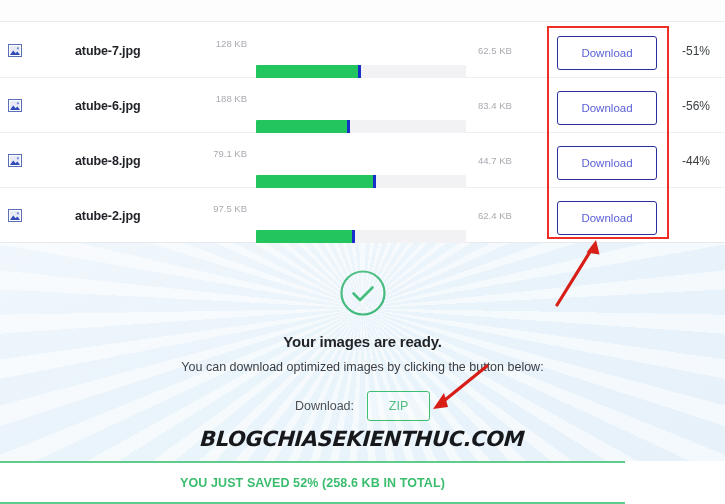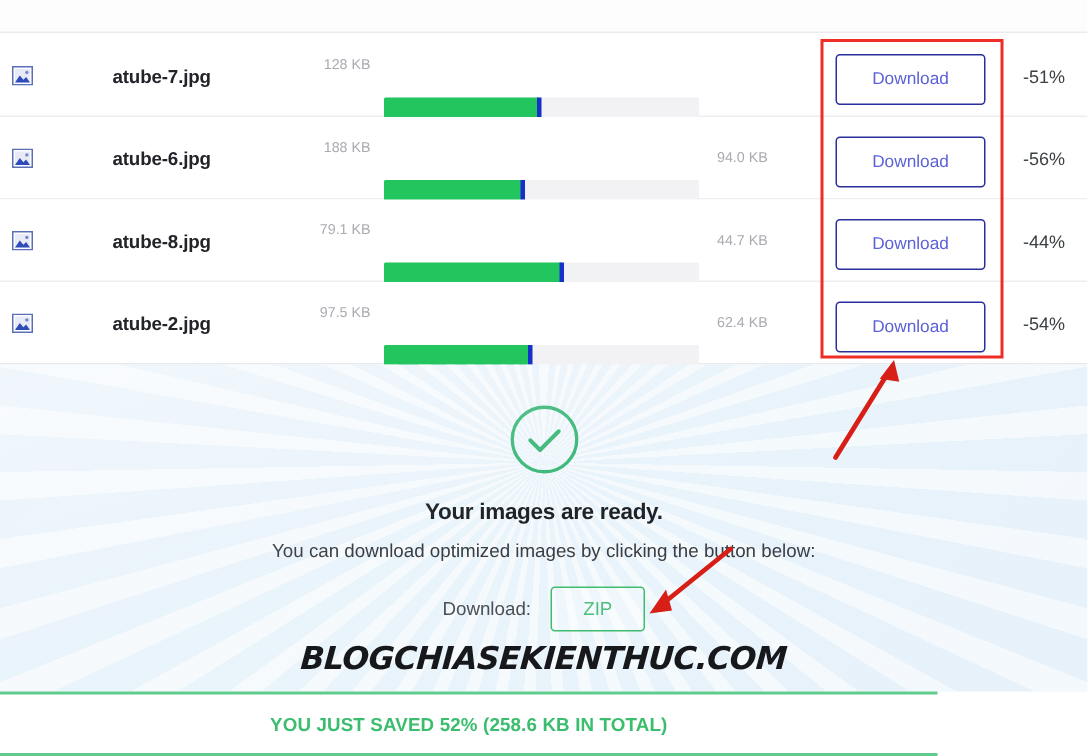--- a/index.html
+++ b/index.html
@@ -304,40 +304,41 @@
           <path d="M2 11 L5.2 6.4 L7.6 9.2 L9.4 7.4 L12 11 Z" fill="#2f4bb8"></path>
           <circle cx="9.9" cy="4.3" r="1.1" fill="#6f86d6"></circle>
         </svg>
         <span class="file-name">atube-7.jpg</span>
       </div>
       <div class="size-before">128 KB</div>
       <div class="bar-track">
         <div class="bar-fill" style="width:49%"></div>
         <div class="bar-marker" style="left:calc(49% - 1px)"></div>
       </div>
+      <div class="size-after">62.5 KB</div>
       <button class="dl-btn">Download</button>
       <div class="pct">-51%</div>
     </div>
 
     <div class="file-row">
       <div class="file-name-cell">
         <svg class="img-icon" viewBox="0 0 14 13">
           <rect x="0.5" y="0.5" width="13" height="12" fill="#ffffff" stroke="#5a6fb5" stroke-width="1"></rect>
           <rect x="2" y="2" width="10" height="9" fill="#e8eaf6"></rect>
           <path d="M2 11 L5.2 6.4 L7.6 9.2 L9.4 7.4 L12 11 Z" fill="#2f4bb8"></path>
           <circle cx="9.9" cy="4.3" r="1.1" fill="#6f86d6"></circle>
         </svg>
         <span class="file-name">atube-6.jpg</span>
       </div>
       <div class="size-before">188 KB</div>
       <div class="bar-track">
         <div class="bar-fill" style="width:44%"></div>
         <div class="bar-marker" style="left:calc(44% - 1px)"></div>
       </div>
-      <div class="size-after">94.0 KB</div>
+      <div class="size-after">83.4 KB</div>
       <button class="dl-btn">Download</button>
       <div class="pct">-56%</div>
     </div>
 
     <div class="file-row">
       <div class="file-name-cell">
         <svg class="img-icon" viewBox="0 0 14 13">
           <rect x="0.5" y="0.5" width="13" height="12" fill="#ffffff" stroke="#5a6fb5" stroke-width="1"></rect>
           <rect x="2" y="2" width="10" height="9" fill="#e8eaf6"></rect>
           <path d="M2 11 L5.2 6.4 L7.6 9.2 L9.4 7.4 L12 11 Z" fill="#2f4bb8"></path>
@@ -365,21 +366,20 @@
         </svg>
         <span class="file-name">atube-2.jpg</span>
       </div>
       <div class="size-before">97.5 KB</div>
       <div class="bar-track">
         <div class="bar-fill" style="width:46%"></div>
         <div class="bar-marker" style="left:calc(46% - 1px)"></div>
       </div>
       <div class="size-after">62.4 KB</div>
       <button class="dl-btn">Download</button>
-      <div class="pct">-54%</div>
     </div>
 
   </div>
 
   <div class="success-panel">
     <div class="check-wrap">
       <svg class="check-circle" viewBox="0 0 48 48">
         <circle cx="24" cy="24" r="21.5" fill="none" stroke="#3cb878" stroke-width="2.2"></circle>
         <path d="M14.5 24.5 L21 31 L33.5 18.5" fill="none" stroke="#3cb878" stroke-width="2.6" stroke-linecap="round" stroke-linejoin="round"></path>
       </svg>

